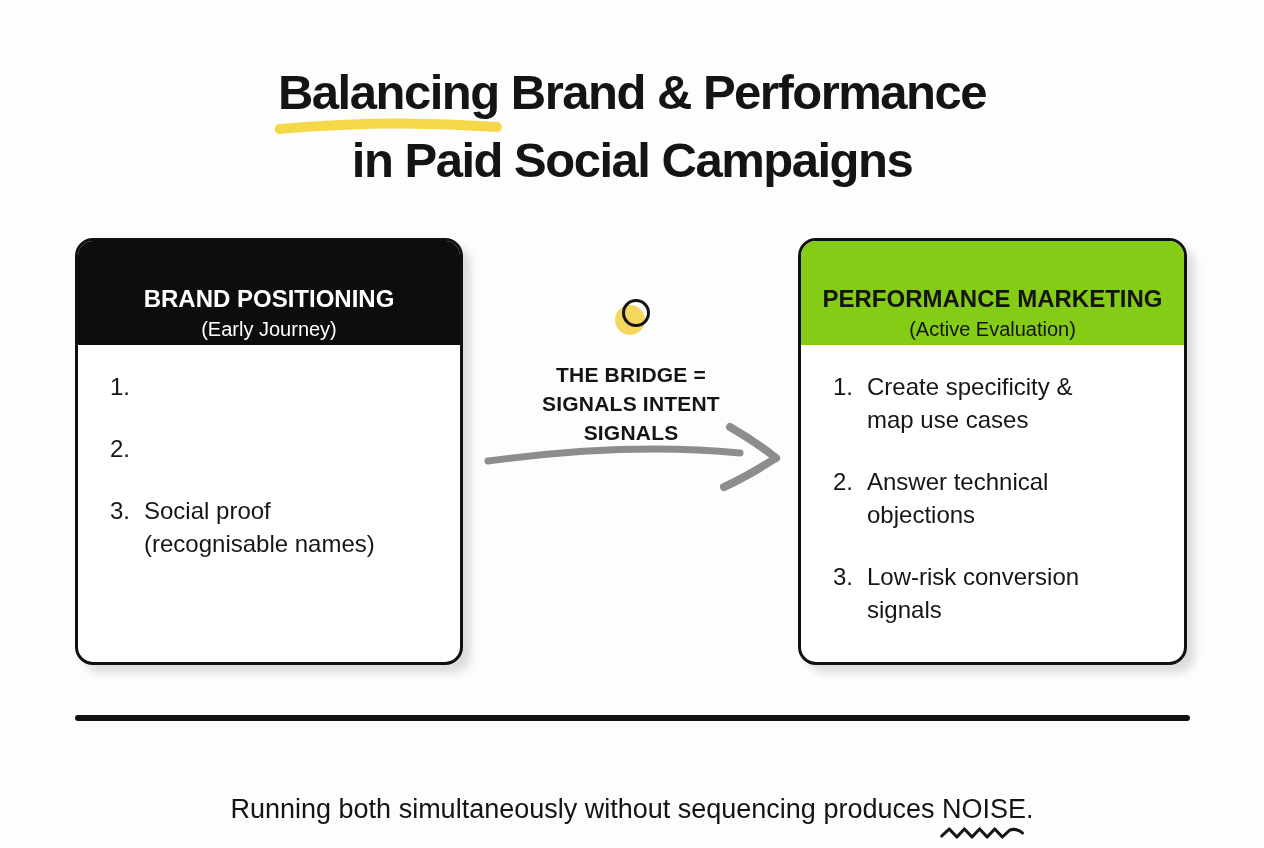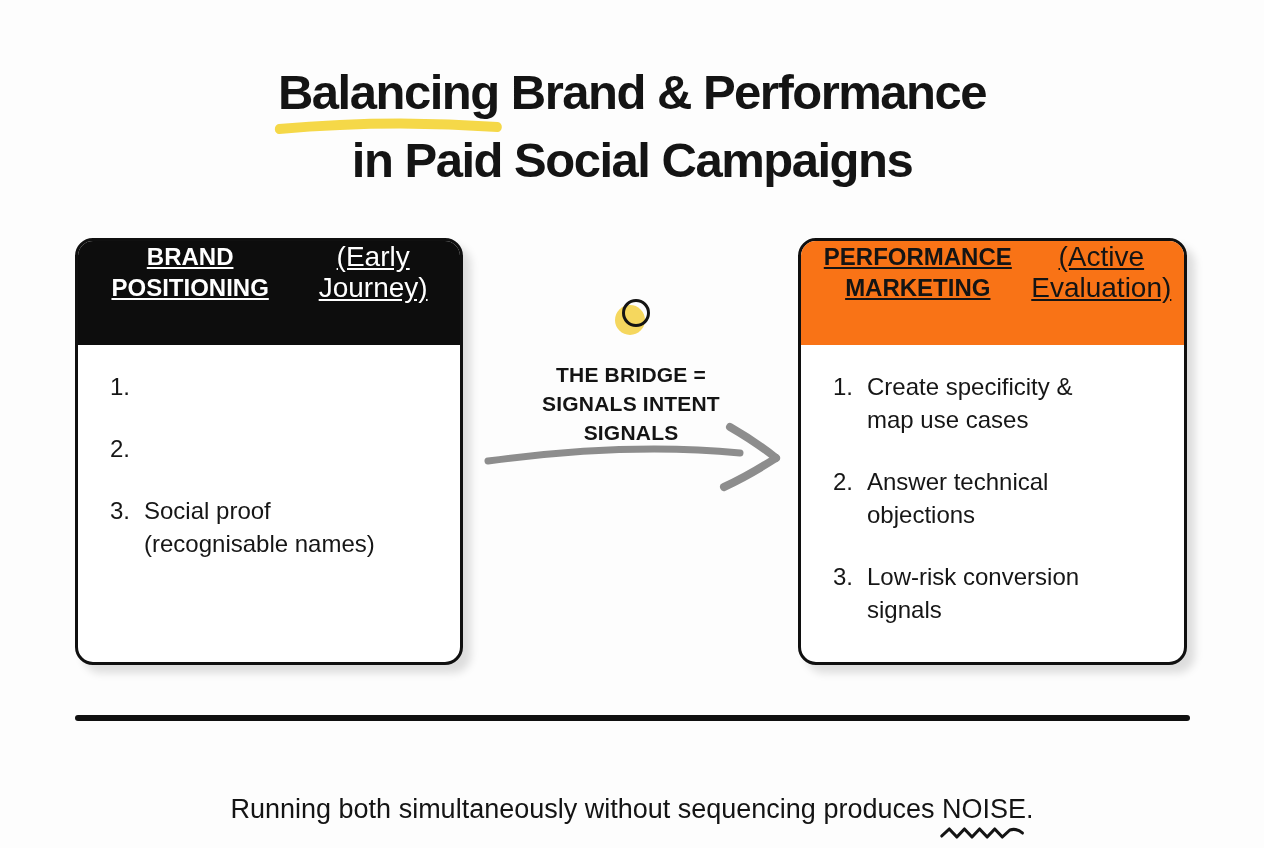--- a/index.html
+++ b/index.html
@@ -36,30 +36,29 @@
     border: 3px solid #101010;
     border-radius: 18px;
     box-shadow: 8px 8px 9px rgba(0,0,0,0.13);
     box-sizing: border-box;
     overflow: hidden;
   }
   .card.left  { left: 75px; }
   .card.right { left: 798px; width: 389px; }
   .card-header {
     height: 104px;
-    display: flex; flex-direction: row; justify-content: flex-end;
+    display: flex; flex-direction: column; justify-content: flex-end;
     text-align: center;
     padding: 0 8px;
     box-sizing: border-box;
-    text-decoration: underline;
   }
   .card.left .card-header  { background: #0D0D0D; color: #ffffff; }
-  .card.right .card-header { background: #f97316; color: #141414; }
+  .card.right .card-header { background: #84cc16; color: #141414; }
   .card-title    { font-weight: 700; font-size: 24px; line-height: 31px; }
-  .card-subtitle { font-weight: 400; font-size: 28px; line-height: 31px; }
+  .card-subtitle { font-weight: 400; font-size: 20px; line-height: 31px; }
   .card-body { padding: 25px 14px 0 32px; }
   .list-item { display: flex; margin-bottom: 29px; }
   .item-number {
     flex: 0 0 34px;
     font-size: 24px; line-height: 33px;
   }
   .item-text {
     font-size: 24px; line-height: 33px;
     white-space: pre-line;
   }

